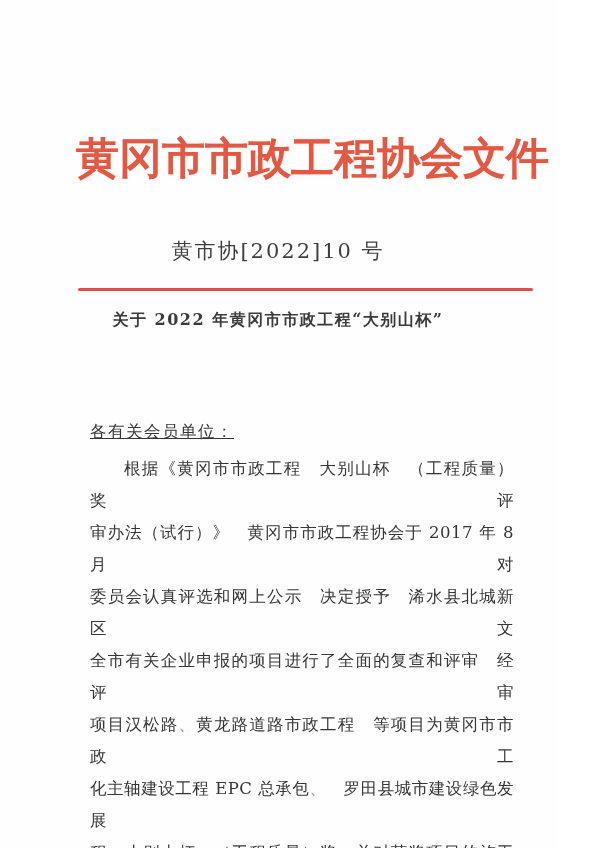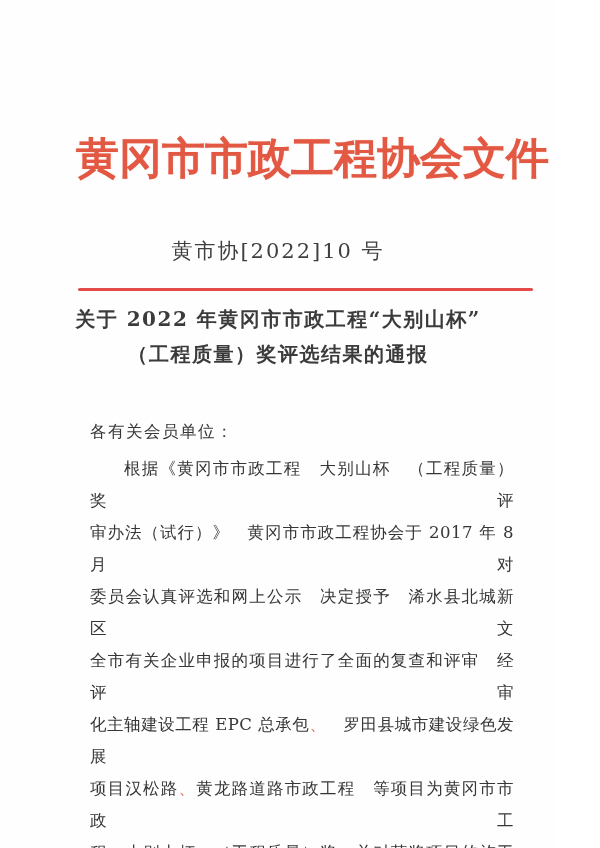--- a/index.html
+++ b/index.html
@@ -49,38 +49,39 @@
     height: 3px;
     border-radius: 2px;
     background: var(--divider-red, #e34b4b);
   }
   .doc-title {
     position: absolute;
     top: 302px;
     left: 0;
     right: 0;
     text-align: center;
-    font-size: 20px;
+    font-size: 16px;
     font-weight: 700;
     line-height: 35px;
     letter-spacing: 1.5px;
     color: #3b3b3b;
   }
   .body {
     position: absolute;
     top: 416px;
     left: 90px;
     width: 424px;
     font-size: 16.5px;
     line-height: 32px;
     color: #363636;
     letter-spacing: 0.5px;
   }
   .salutation {
     letter-spacing: 1.5px;
+    text-decoration: underline;
   }
   .body-line {
     text-align: justify;
   }
   .body-line.justify {
     text-align-last: justify;
     text-justify: inter-character;
   }
   .body-line.indent {
     text-indent: 34px;
@@ -98,28 +99,27 @@
 
 <div class="page">
   <div class="header-title">黄冈市市政工程协会文件</div>
 
   <div class="doc-number">黄市协[2022]10 号</div>
 
   <div class="red-divider"></div>
 
   <div class="doc-title">
     <div>关于 2022 年黄冈市市政工程“大别山杯”</div>
-    <div>（工程质量）奖评选结果的通报</div>
   </div>
 
   <div class="body">
     <div class="salutation">各有关会员单位：</div>
     <div class="body-lines">
         <div class="body-line justify indent para"><span>根据《黄冈市市政工程　大别山杯　（工程质量）奖评</span></div>
         <div class="body-line justify"><span>审办法（试行）》　黄冈市市政工程协会于 2017 年 8 月对</span></div>
         <div class="body-line justify"><span>委员会认真评选和网上公示　决定授予　浠水县北城新区文</span></div>
         <div class="body-line justify"><span>全市有关企业申报的项目进行了全面的复查和评审　经评审</span></div>
+        <div class="body-line justify"><span>项目汉松路</span><span class="red-mark">、</span><span>黄龙路道路市政工程　等项目为黄冈市市政工</span></div>
         <div class="body-line justify"><span>化主轴建设工程 EPC 总承包</span><span class="red-mark">、</span><span>　罗田县城市建设绿色发展</span></div>
-        <div class="body-line justify"><span>项目汉松路</span><span class="red-mark">、</span><span>黄龙路道路市政工程　等项目为黄冈市市政工</span></div>
         <div class="body-line justify"><span>程　大别山杯　（工程质量）奖　并对获奖项目的施工单位</span></div>
       </div>
   </div>
 </div>
 
 </body></html>

